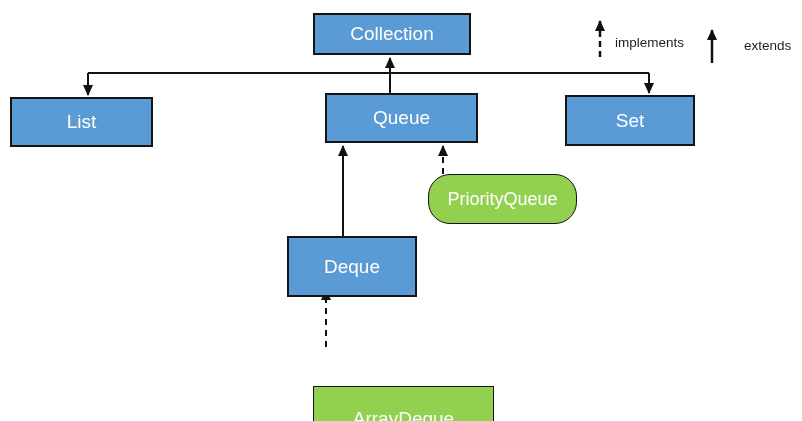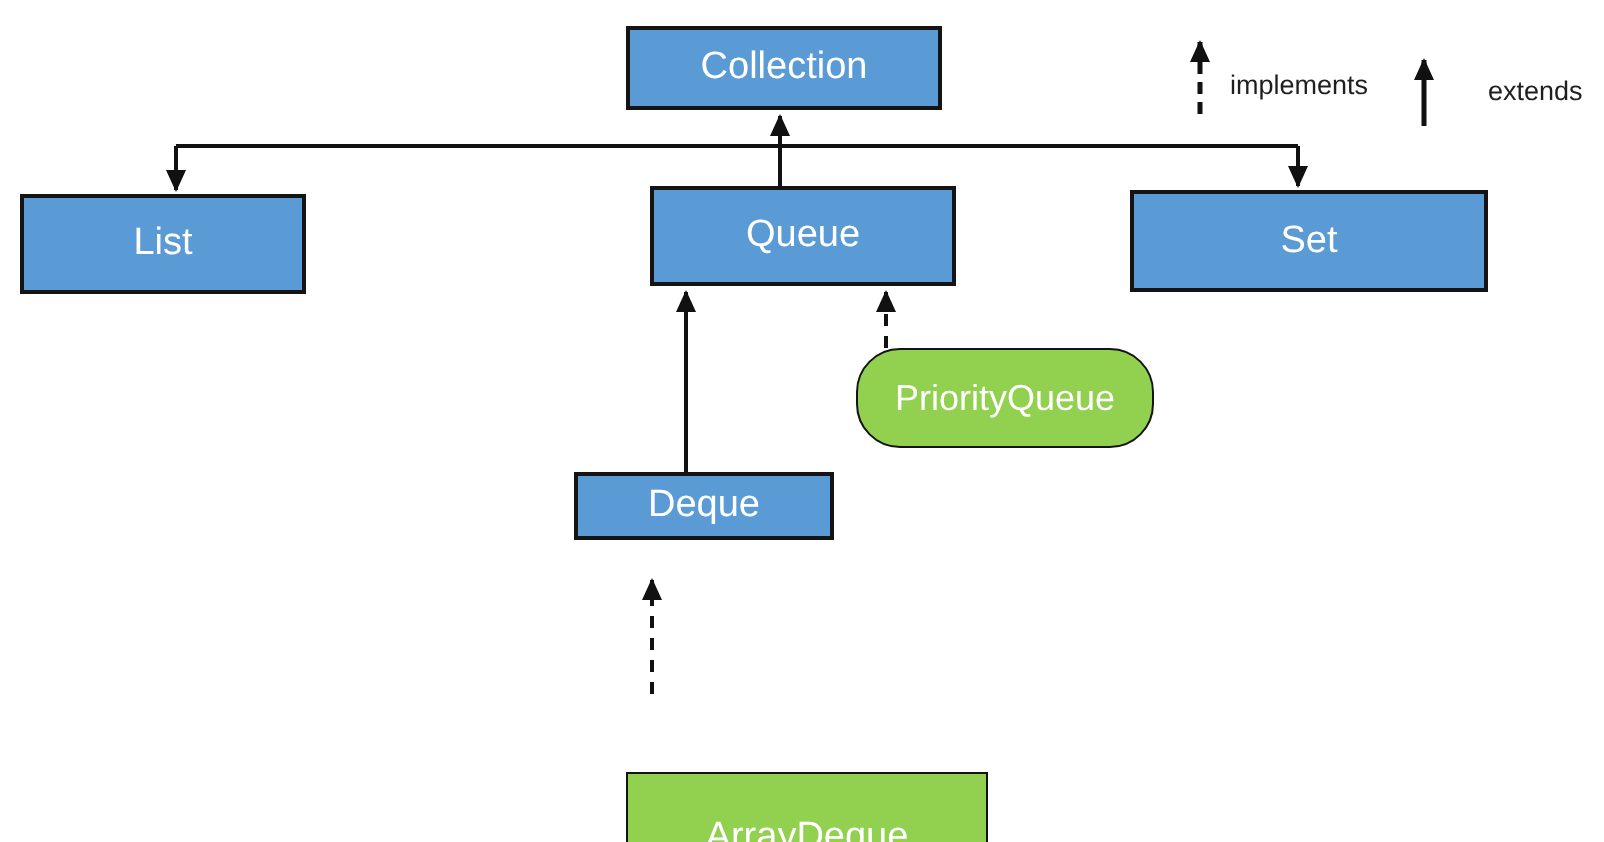--- a/index.html
+++ b/index.html
@@ -28,23 +28,23 @@
     color:var(--box-text,#ffffff);
     font-size:19px;
     border:2px solid var(--box-border,#141414);
     user-select:none;
   }
   .fill-blue{background:var(--blue,#5b9bd5);}
   .fill-green{background:var(--green,#92d050); border-width:1.5px;}
   #n-collection{left:313px;top:13px;width:158px;height:42px;}
   #n-list{left:10px;top:97px;width:143px;height:50px;}
   #n-queue{left:310px;top:93px;width:153px;height:50px;margin-left:15px;}
-  #n-set{left:565px;top:95px;width:179px;height:51px;}
+  #n-set{left:565px;top:95px;width:130px;height:51px;}
   #n-priorityqueue{left:428px;top:174px;width:149px;height:50px;font-size:18px;border-radius:22px;}
-  #n-deque{left:287px;top:236px;width:130px;height:34px;}
+  #n-deque{left:287px;top:236px;width:130px;height:61px;}
   #n-arraydeque{left:313px;top:347px;width:181px;height:66px;margin-top:39px;}
   .legend-label{
     position:absolute;
     color:var(--legend-text,#1f1f1f);
     font-size:13.5px;
     line-height:16px;
     white-space:nowrap;
     text-align:right;
   }
   #legend-implements-label{left:615px;top:35px;}

